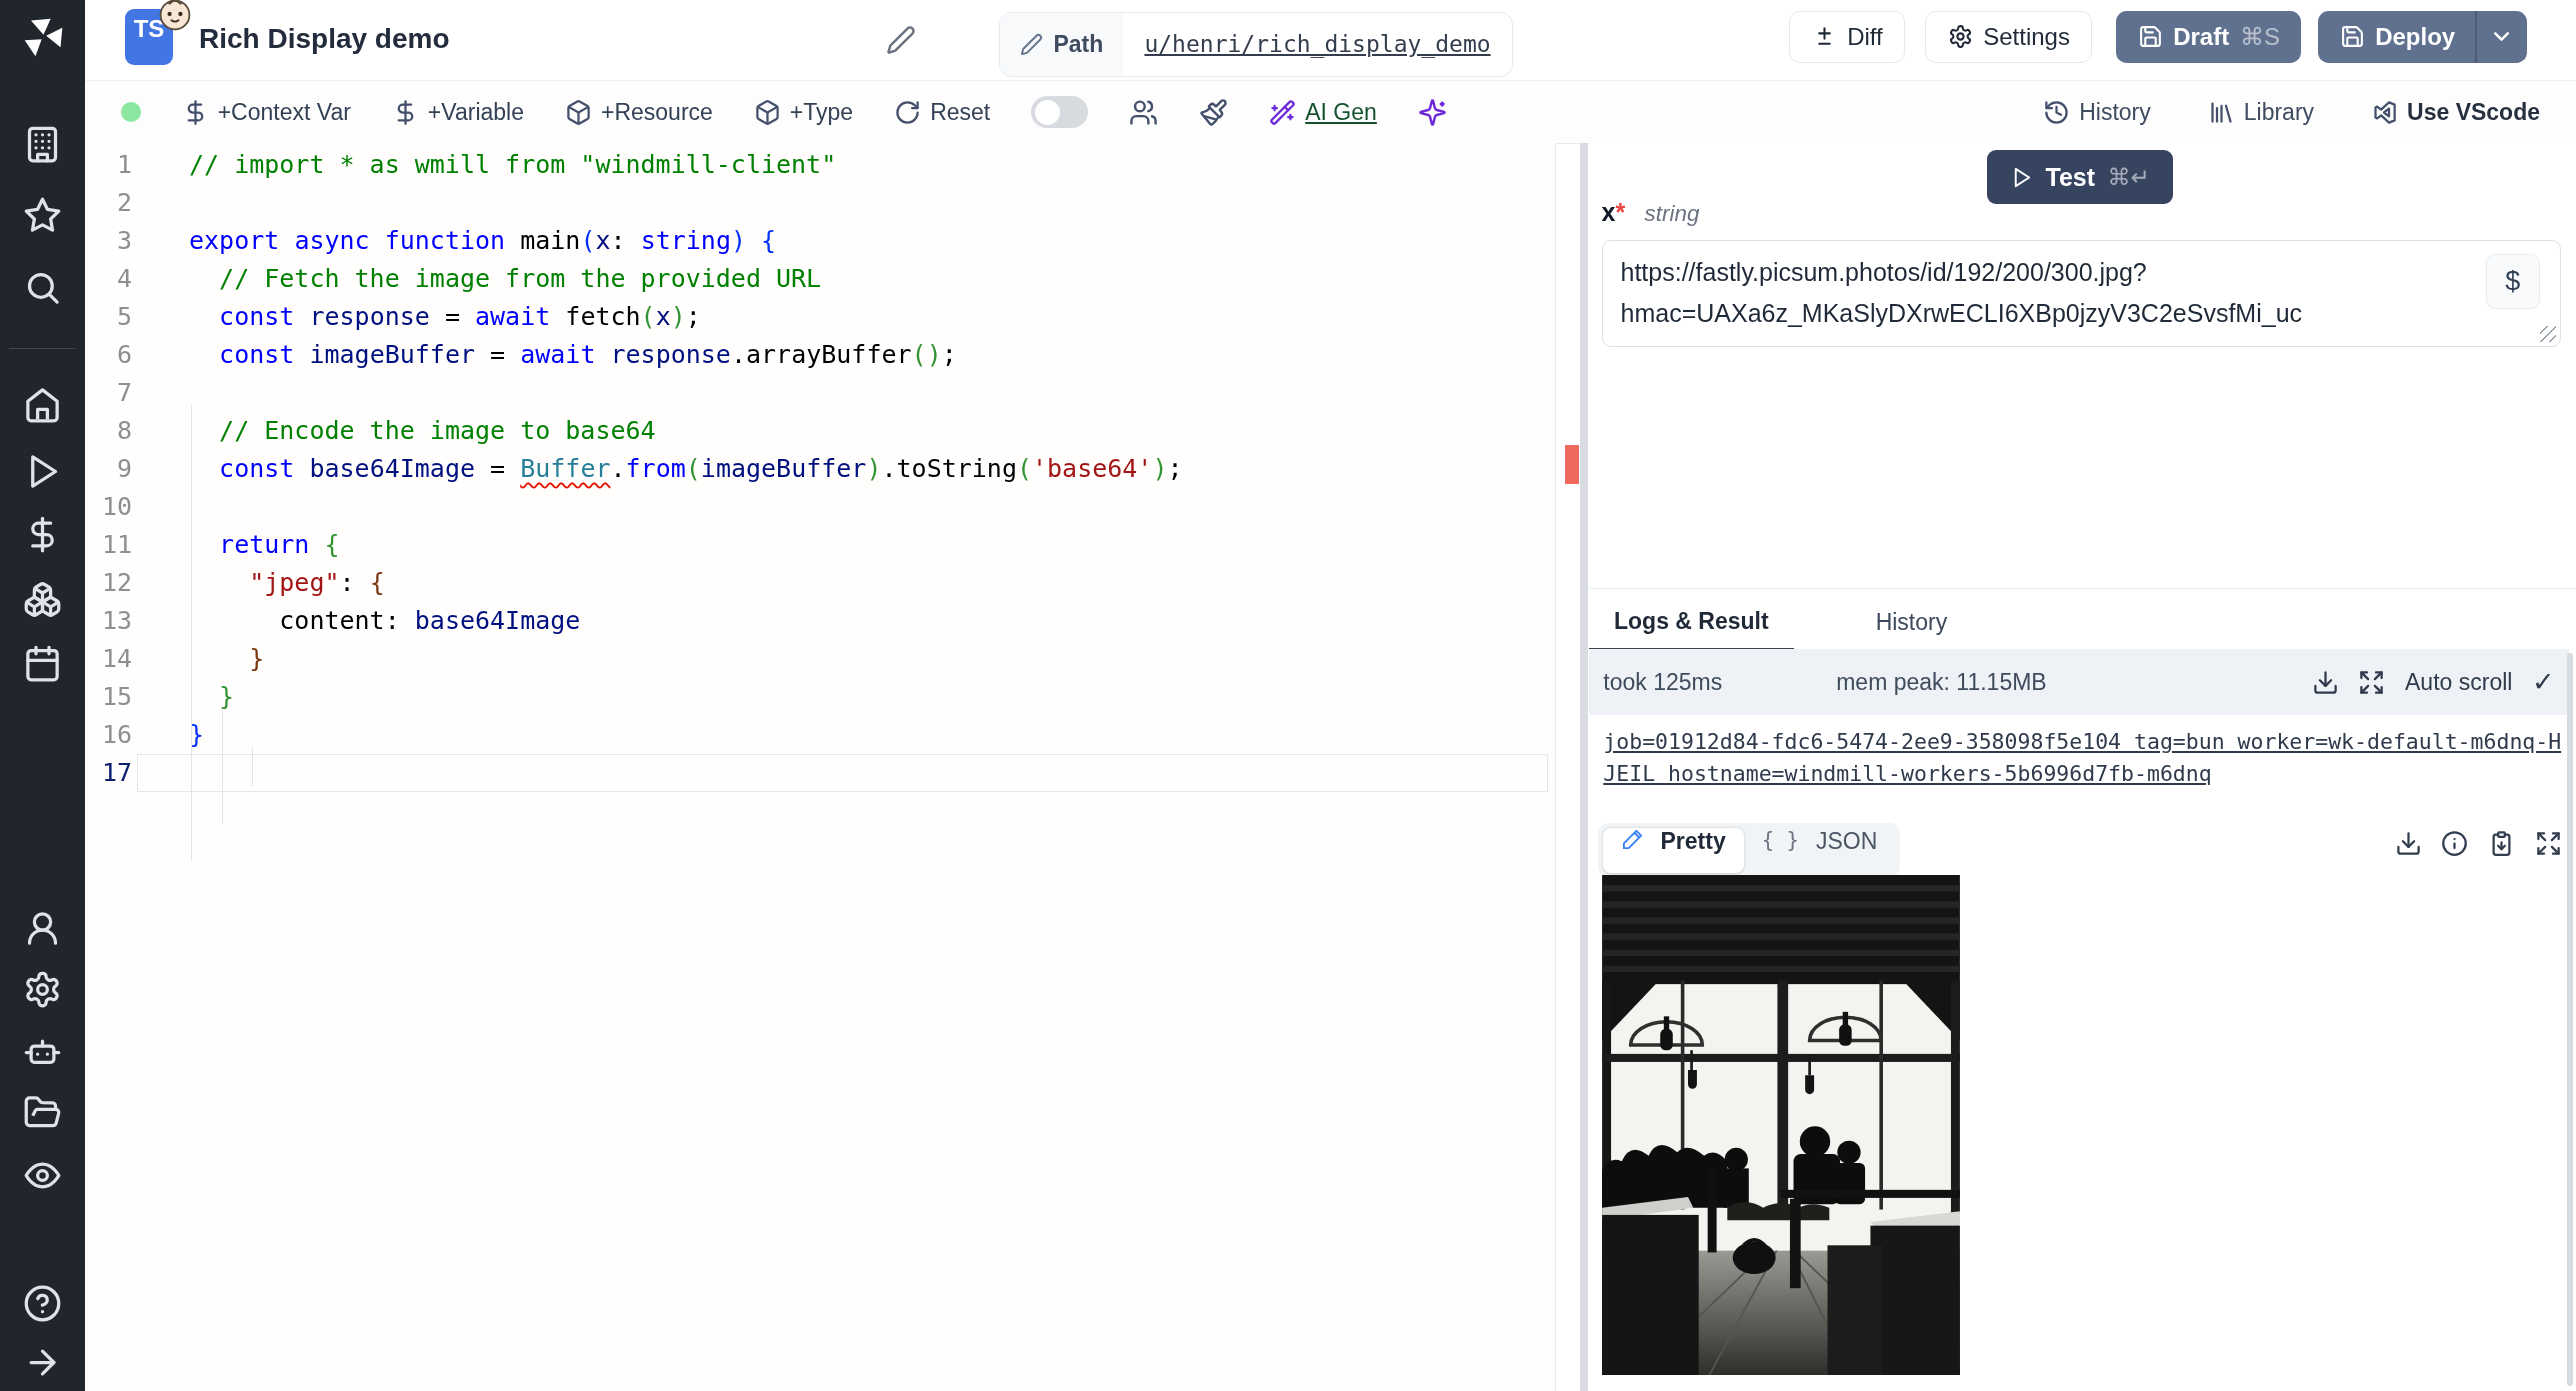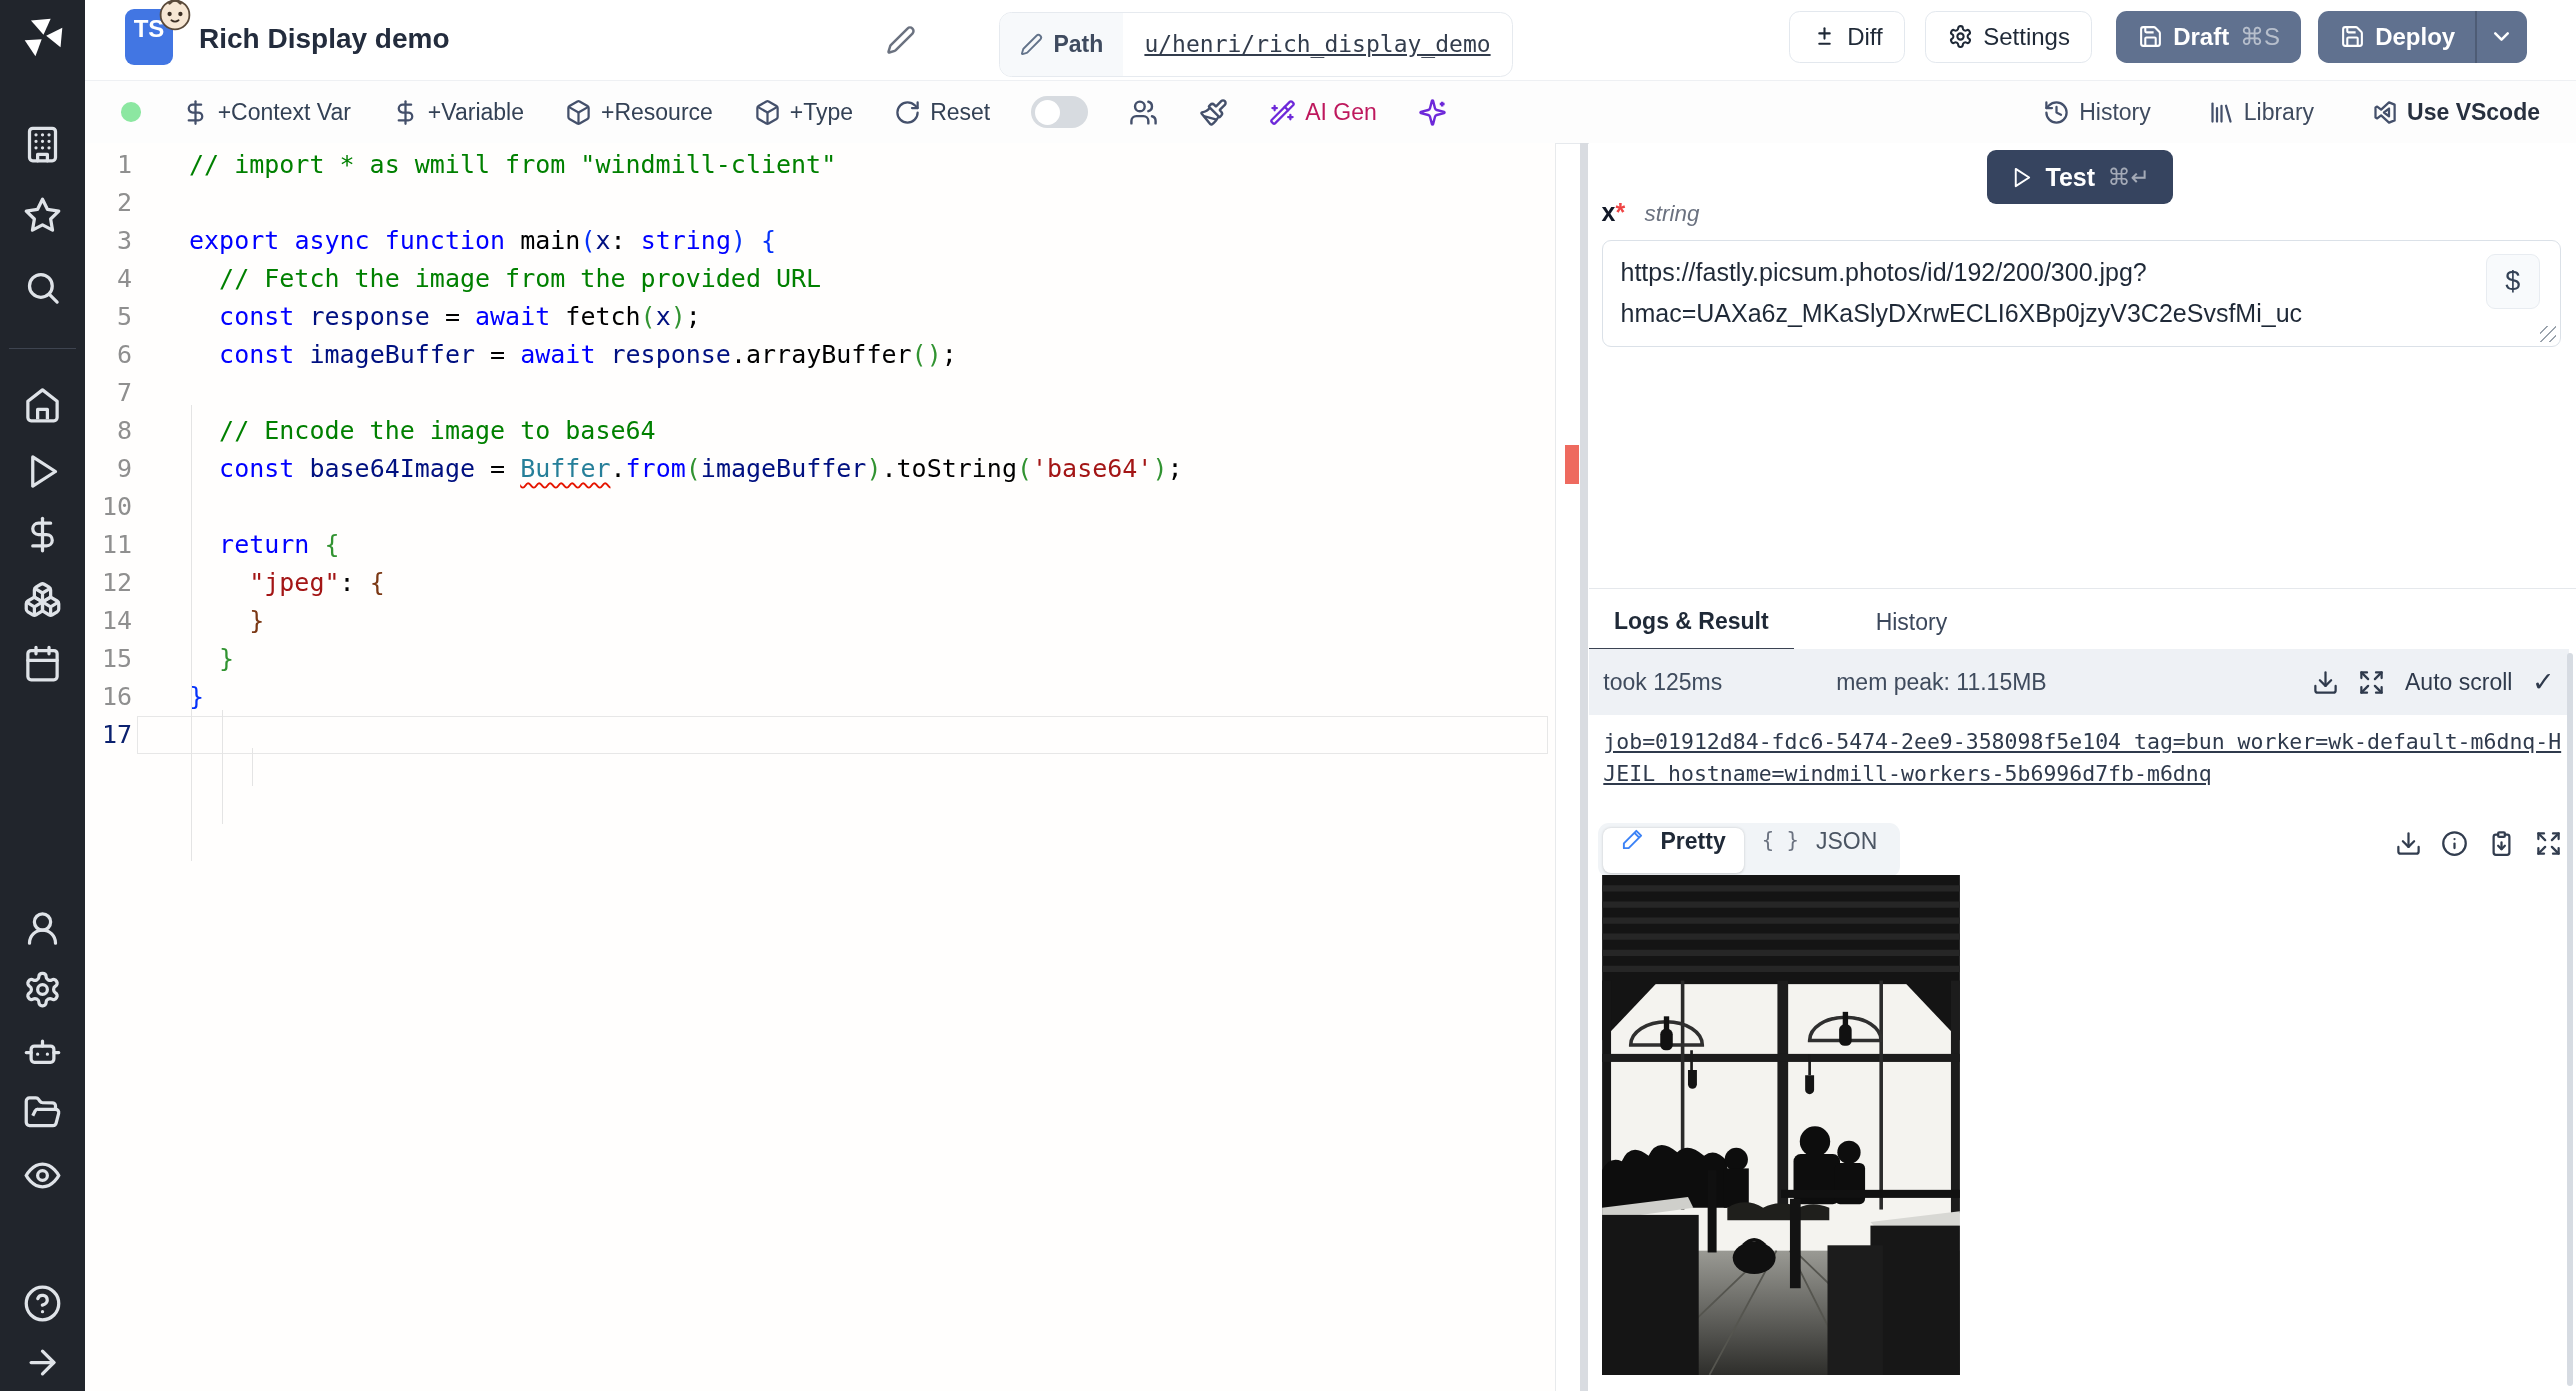--- a/index.html
+++ b/index.html
@@ -38,21 +38,21 @@
   .shortcut { opacity:.55; font-weight:500; }
   .dep-sep { width:1.8px; height:52px; background:rgba(0,0,0,.18); margin:0 1.8px 0 9px; }
 
   
   #toolbar { position:absolute; left:85px; top:81px; width:2491px; height:63px; background:#fdfdfd;
     border-bottom:0.9px solid #e6e9ed; display:flex; align-items:center; padding:0 36px; }
   .tb-left { display:flex; align-items:center; gap:41px; }
   .tb-right { margin-left:auto; display:flex; align-items:center; gap:57px; }
   .tb-item { display:flex; align-items:center; gap:9px; font-size:23px; color:#334155; cursor:pointer; white-space:nowrap; }
   .tb-item svg { width:27px; height:27px; color:#44506b; }
-  .tb-item.ai { color:#be185d; font-weight:500; }
+  .tb-item.ai { color:#14532d; font-weight:500;text-decoration:underline; }
   .tb-item.ai svg { color:#6d28d9; }
   .tb-icon-only svg { width:29px; height:29px; }
   .status-dot { width:19.7px; height:19.7px; border-radius:50%; background:#8ce7a1; }
   .toggle { width:57px; height:32px; border-radius:16px; background:#d7dbe0; position:relative; cursor:pointer; }
   .toggle .knob { position:absolute; left:3.6px; top:3.6px; width:25px; height:25px; border-radius:50%; background:#fff; }
   .tb-right .tb-item { color:#3f4b5f; }
   .tb-item.vscode { font-weight:bold; color:#27303f; }
 
   
   #editor { position:absolute; left:85px; top:143px; width:1470px; height:1249px; background:#fffefd; }
@@ -396,20 +396,21 @@
       <div class="crow"><span class="ln">3</span><span class="ctext"><span class="kw">export</span><span class="df"> </span><span class="kw">async</span><span class="df"> </span><span class="kw">function</span><span class="df"> </span><span class="df">main</span><span class="b1">(</span><span class="vr">x</span><span class="df">: </span><span class="kw">string</span><span class="b1">)</span><span class="df"> </span><span class="b1">{</span></span></div>
       <div class="crow"><span class="ln">4</span><span class="ctext"><span class="df">  </span><span class="cm">// Fetch the image from the provided URL</span></span></div>
       <div class="crow"><span class="ln">5</span><span class="ctext"><span class="df">  </span><span class="kw">const</span><span class="df"> </span><span class="vr">response</span><span class="df"> = </span><span class="kw">await</span><span class="df"> </span><span class="df">fetch</span><span class="b2">(</span><span class="vr">x</span><span class="b2">)</span><span class="df">;</span></span></div>
       <div class="crow"><span class="ln">6</span><span class="ctext"><span class="df">  </span><span class="kw">const</span><span class="df"> </span><span class="vr">imageBuffer</span><span class="df"> = </span><span class="kw">await</span><span class="df"> </span><span class="vr">response</span><span class="df">.</span><span class="df">arrayBuffer</span><span class="b2">(</span><span class="b2">)</span><span class="df">;</span></span></div>
       <div class="crow"><span class="ln">7</span><span class="ctext"></span></div>
       <div class="crow"><span class="ln">8</span><span class="ctext"><span class="df">  </span><span class="cm">// Encode the image to base64</span></span></div>
       <div class="crow"><span class="ln">9</span><span class="ctext"><span class="df">  </span><span class="kw">const</span><span class="df"> </span><span class="vr">base64Image</span><span class="df"> = </span><span class="er">Buffer</span><span class="df">.</span><span class="kw">from</span><span class="b2">(</span><span class="vr">imageBuffer</span><span class="b2">)</span><span class="df">.</span><span class="df">toString</span><span class="b2">(</span><span class="st">'base64'</span><span class="b2">)</span><span class="df">;</span></span></div>
       <div class="crow"><span class="ln">10</span><span class="ctext"></span></div>
       <div class="crow"><span class="ln">11</span><span class="ctext"><span class="df">  </span><span class="kw">return</span><span class="df"> </span><span class="b2">{</span></span></div>
       <div class="crow"><span class="ln">12</span><span class="ctext"><span class="df">    </span><span class="st">"jpeg"</span><span class="df">: </span><span class="b3">{</span></span></div>
+      <div class="crow"><span class="ln">13</span><span class="ctext"><span class="df">      </span><span class="df">content</span><span class="df">: </span><span class="vr">base64Image</span></span></div>
       <div class="crow"><span class="ln">14</span><span class="ctext"><span class="df">    </span><span class="b3">}</span></span></div>
       <div class="crow"><span class="ln">15</span><span class="ctext"><span class="df">  </span><span class="b2">}</span></span></div>
       <div class="crow"><span class="ln">16</span><span class="ctext"><span class="b1">}</span></span></div>
       <div class="crow cur"><span class="ln">17</span><span class="ctext"></span></div>
     </div>
   <div class="iguide" style="left:106px; top:262px; height:456px"></div>
   <div class="iguide" style="left:137px; top:567px; height:114px"></div>
   <div class="iguide" style="left:167px; top:605px; height:38px"></div>
   <div id="ovr-line"></div>
   <div id="err-mark"></div>

